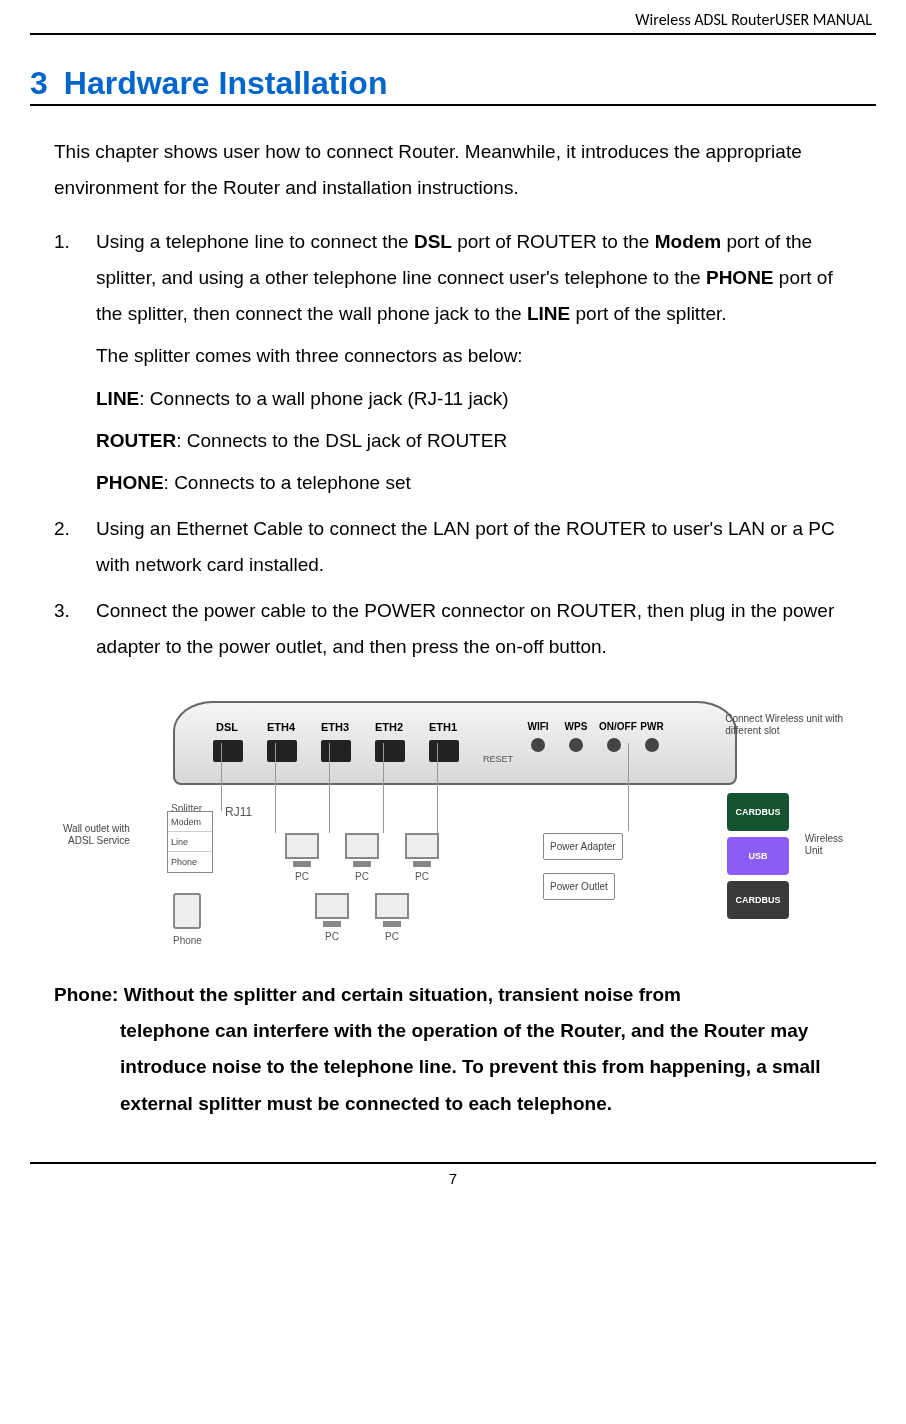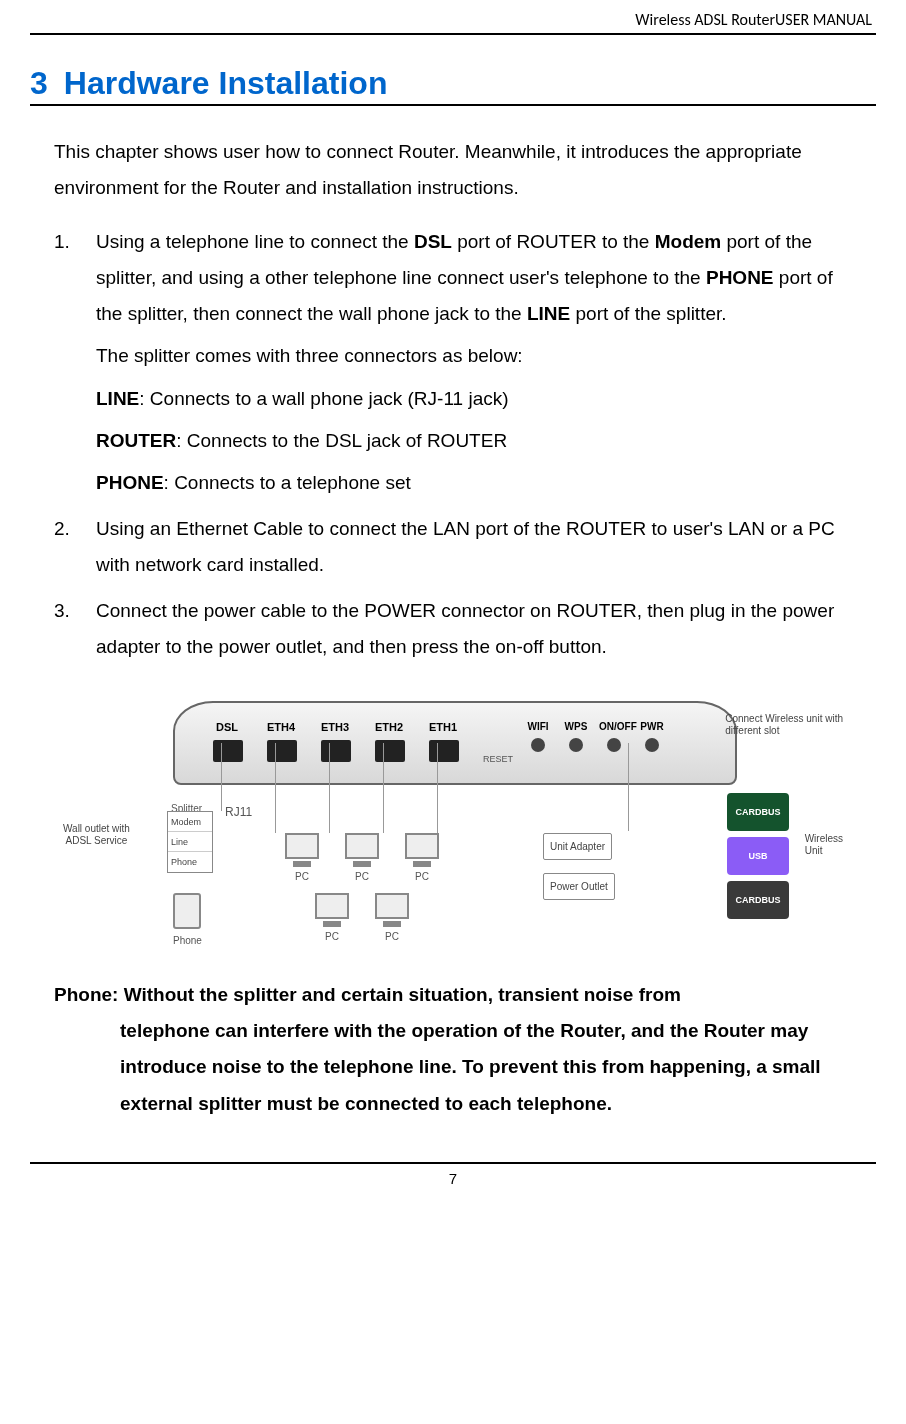--- a/index.html
+++ b/index.html
@@ -141,21 +141,21 @@
     font-weight: bold;
     align-items: flex-end;
   }
   .ctrl { text-align:center; width:30px; }
   .btn-round { width:14px;height:14px;border-radius:50%;background:#444;margin:2px auto; }
   .reset-lbl {
     position:absolute; left:420px; top:68px; font-size:9px; color:#555;
   }
   .left-callout {
     position:absolute; left:0; top:140px; font-size:10px; line-height:1.2;
-    text-align:center; color:#444;
+    text-align:right; color:#444;
   }
   .splitter-box {
     position:absolute; left:104px; top:128px;
     width:44px; height:60px; border:1px solid #888; background:#fff;
   }
   .splitter-box .row { height:20px; border-bottom:1px solid #ccc; font-size:9px; padding:2px 3px; color:#444; box-sizing:border-box;}
   .splitter-box .row:last-child{border-bottom:none;}
   .splitter-title{position:absolute;left:108px;top:116px;font-size:10px;color:#555;}
   .rj11-lbl{position:absolute;left:162px;top:118px;font-size:12px;color:#555;}
   .pc-icon {
@@ -309,21 +309,21 @@
           <div class="pc-icon"><div class="screen"></div><div class="base"></div><span>PC</span></div>
         </div>
         <div class="pc-row2">
           <div class="pc-icon"><div class="screen"></div><div class="base"></div><span>PC</span></div>
           <div class="pc-icon"><div class="screen"></div><div class="base"></div><span>PC</span></div>
         </div>
         <div class="phone-icon">
           <div class="ph"></div><span>Phone</span>
         </div>
 
-        <div class="power-box pa-box">Unit Adapter</div>
+        <div class="power-box pa-box">Power Adapter</div>
         <div class="power-box po-box">Power Outlet</div>
 
         <div class="right-callout">
           <span>Connect Wireless unit with</span><br>
           <span>different slot</span>
         </div>
         <div class="card-stack">
           <div class="card cb">CARDBUS</div>
           <div class="card usb">USB</div>
           <div class="card mp">CARDBUS</div>

